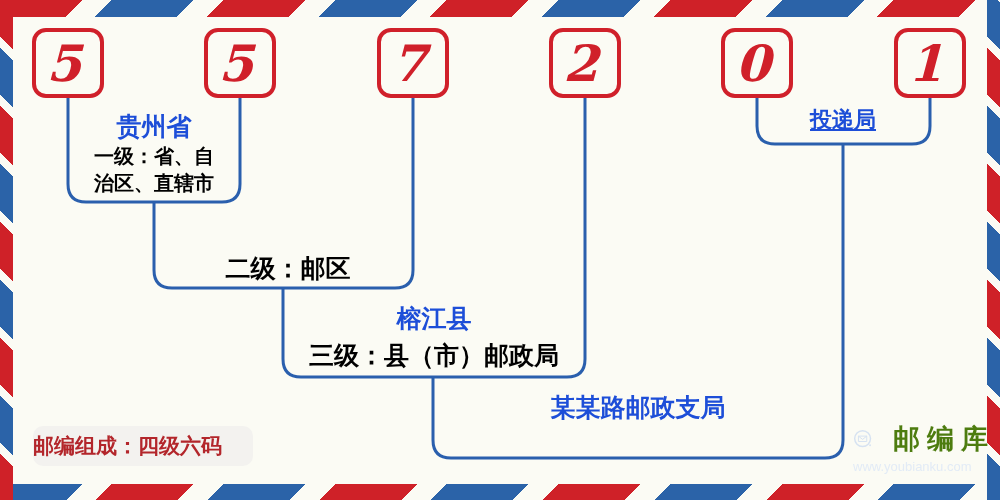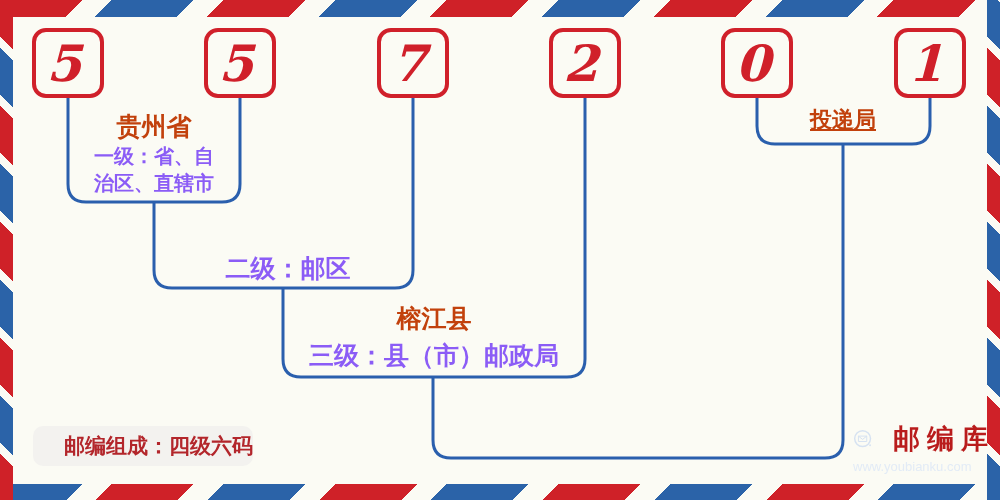--- a/index.html
+++ b/index.html
@@ -29,41 +29,41 @@
     border:4px solid #d0202a;border-radius:14px;
     display:flex;align-items:center;justify-content:center;
   }
   .digit{
     color:#d0202a;font-size:50px;font-weight:bold;font-style:italic;
     font-family:"DejaVu Serif","Liberation Serif",serif;
     transform:skewX(-4deg);
   }
   
   .lbl{position:absolute;transform:translateX(-50%);white-space:nowrap;font-weight:bold;text-align:center;}
-  .lbl-blue{color:#c2410c;}
-  .lbl-red{color:#8b5cf6;}
+  .lbl-blue{color:#1d4ed8;}
+  .lbl-red{color:#000000;}
   .fs25{font-size:25px;}
   .fs22{font-size:22px;text-decoration:underline;}
   .fs21{font-size:25px;}
   .fs20{font-size:20px;line-height:27px;}
   
   .comp-box{
     position:absolute;left:33px;top:426px;width:220px;height:40px;
     background:#f3f2ef;border-radius:10px;
-    display:flex;align-items:center;justify-content:flex-end;
+    display:flex;align-items:center;justify-content:flex-start;
   }
   .comp-box span{
     color:#b3262b;font-size:21px;font-weight:bold;
     font-family:"DejaVu Serif","Liberation Serif",serif;
     white-space:nowrap;
   }
   
   .watermark{position:absolute;left:853px;top:416px;width:142px;}
   .wm-row{display:flex;align-items:center;}
-  .wm-brand{color:#b91c1c;font-size:27px;font-weight:bold;letter-spacing:7px;margin-left:20px;white-space:nowrap;}
+  .wm-brand{color:#4d7c0f;font-size:27px;font-weight:bold;letter-spacing:7px;margin-left:20px;white-space:nowrap;}
   .wm-url{display:block;color:#e2ebf6;font-size:13px;margin-top:-3px;text-align:left;white-space:nowrap;}
 </style>
 </head>
 <body>
 
 <div class="page">
 
   <div class="border-strip bs-top"></div>
   <div class="border-strip bs-bottom"></div>
   <div class="border-strip bs-left"></div>
@@ -98,20 +98,21 @@
 
   <div class="lbl lbl-blue fs25" style="left:154px;top:110px">贵州省</div>
   <div class="lbl lbl-red fs20" style="left:154px;top:143px">一级：省、自</div>
   <div class="lbl lbl-red fs20" style="left:154px;top:170px">治区、直辖市</div>
 
   <div class="lbl lbl-red fs21" style="left:288px;top:252px">二级：邮区</div>
 
   <div class="lbl lbl-red fs21" style="left:434px;top:339px">三级：县（市）邮政局</div>
   <div class="lbl lbl-blue fs25" style="left:434px;top:302px">榕江县</div>
 
+  <div class="lbl lbl-blue fs21" style="left:638px;top:391px">某某路邮政支局</div>
 
   <div class="lbl lbl-blue fs22" style="left:843px;top:105px">投递局</div>
 
   <div class="comp-box">
     <span>邮编组成：四级六码</span>
   </div>
 
   <div class="watermark">
     <div class="wm-row">
       <svg width="46" height="46" viewBox="0 0 48 48">

